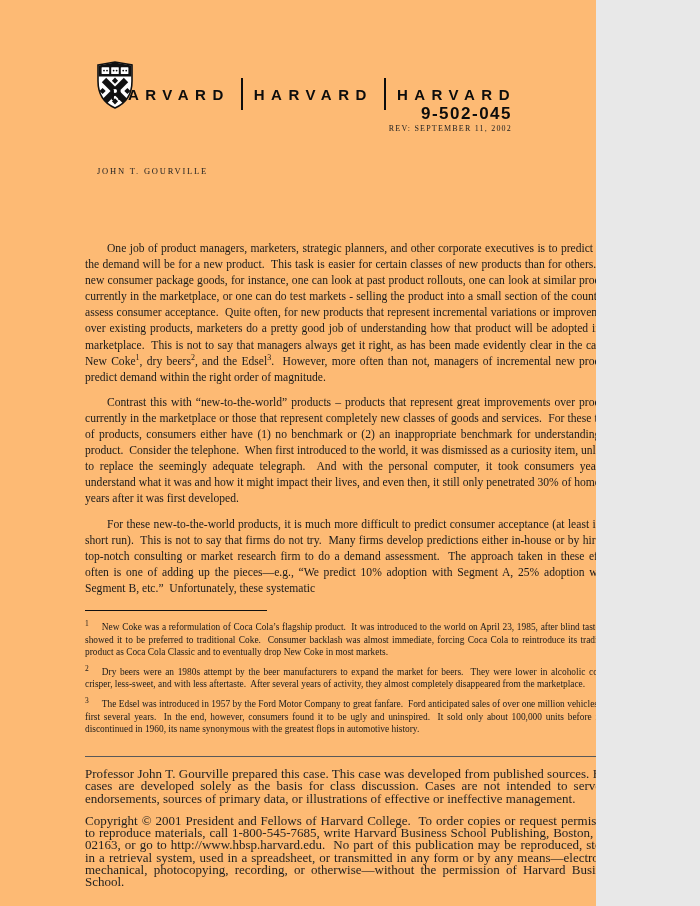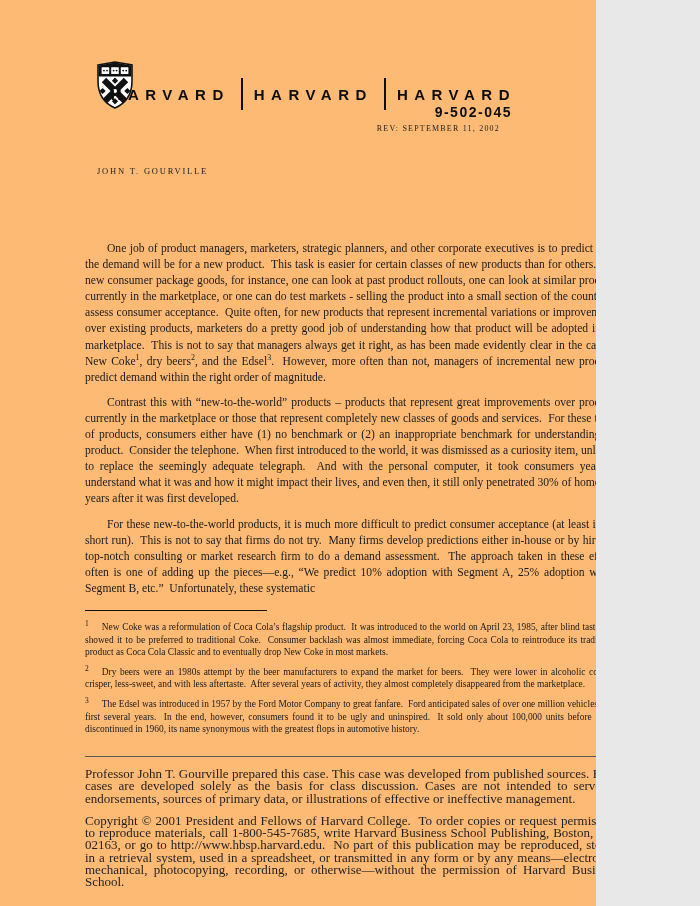--- a/index.html
+++ b/index.html
@@ -17,24 +17,24 @@
     position:absolute;top:78px;right:80px;height:32px;
     display:flex;align-items:center;gap:11px;
     font-family:"Liberation Sans", sans-serif;
     font-weight:bold;font-size:15px;letter-spacing:6.5px;color:#0d0d0d;
     white-space:nowrap;
   }
   .lockup .bar{width:2px;height:32px;background:#0d0d0d;}
   .case-number{
     position:absolute;top:104px;right:84px;
     font-family:"Liberation Sans", sans-serif;
-    font-weight:bold;font-size:14px;letter-spacing:1.5px;color:#0d0d0d;
+    font-weight:bold;font-size:17px;letter-spacing:1.5px;color:#0d0d0d;
   }
   .rev-line{
-    position:absolute;top:124px;right:96px;
+    position:absolute;top:124px;right:84px;
     font-size:8px;letter-spacing:1.2px;color:#222;
   }
   
   .author{
     position:absolute;left:97px;top:166px;
     font-size:8.5px;letter-spacing:1.8px;color:#222;
   }
   .title{
     position:absolute;left:96px;top:185px;margin:0;
     font-size:26px;font-weight:bold;color:#111;

